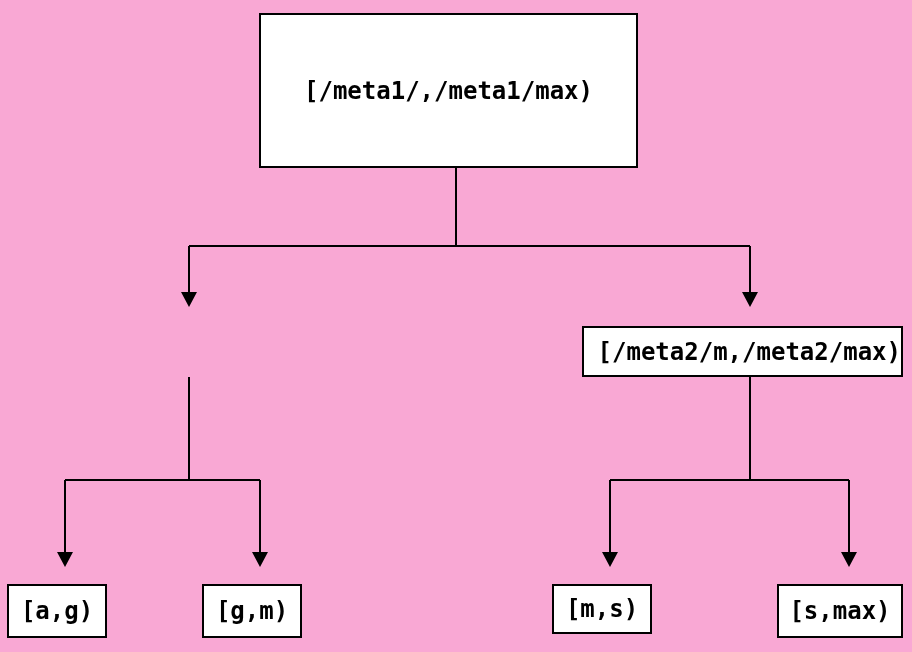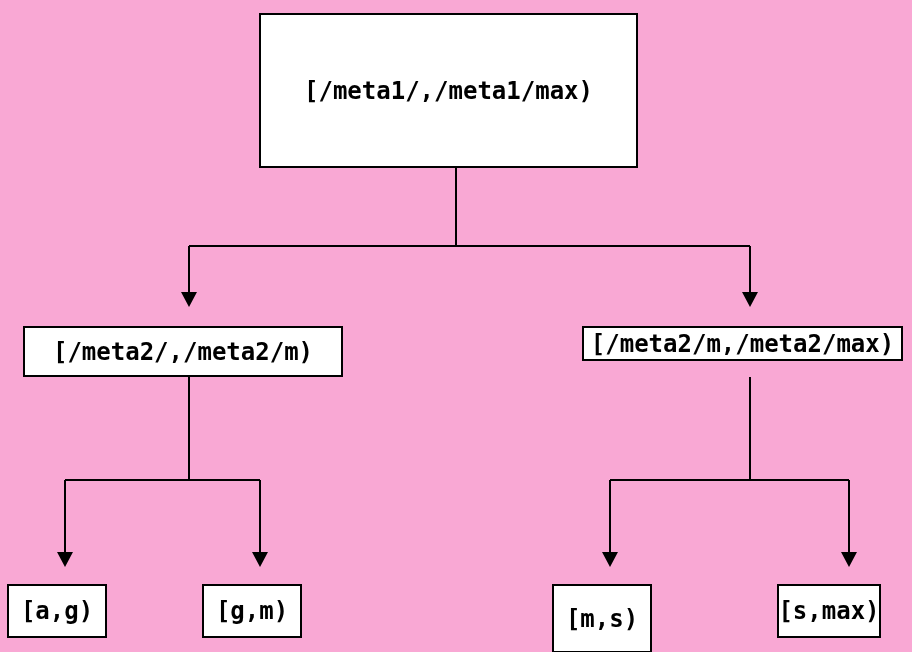--- a/index.html
+++ b/index.html
@@ -26,25 +26,25 @@
     justify-content: center;
   }
   .node .label {
     font-size: 24px;
     font-weight: 600;
     color: #000000;
     white-space: pre;
   }
   .node-root   { left: 259px; top: 13px;  width: 379px; height: 155px; }
   .node-left   { left: 23px;  top: 326px; width: 320px; height: 51px; }
-  .node-right  { left: 582px; top: 326px; width: 321px; height: 35px; }
+  .node-right  { left: 582px; top: 326px; width: 321px; height: 51px; justify-content: flex-end; }
   .node-ag     { left: 7px;   top: 584px; width: 100px; height: 54px; }
   .node-gm     { left: 202px; top: 584px; width: 100px; height: 54px; }
-  .node-ms     { left: 552px; top: 584px; width: 100px; height: 69px; }
-  .node-smax   { left: 777px; top: 584px; width: 104px; height: 54px; }
+  .node-ms     { left: 552px; top: 584px; width: 100px; height: 50px; }
+  .node-smax   { left: 777px; top: 584px; width: 126px; height: 54px; }
 </style>
 </head>
 <body>
 
 <div class="canvas">
 
   <svg class="wires" viewBox="0 0 912 652" xmlns="http://www.w3.org/2000/svg">
     <g fill="none" stroke-width="2" stroke="#000000">
 
       <path d="M456 168 L456 246"></path>
@@ -69,23 +69,20 @@
       <polygon points="252,552 268,552 260,567"></polygon>
       <polygon points="602,552 618,552 610,567"></polygon>
       <polygon points="841,552 857,552 849,567"></polygon>
     </g>
   </svg>
 
   <div class="node node-root">
     <span class="label">[/meta1/,/meta1/max)</span>
   </div>
 
-  <div class="node node-left">
-    <span class="label">[/meta2/,/meta2/m)</span>
-  </div>
 
   <div class="node node-right">
     <span class="label">[/meta2/m,/meta2/max)</span>
   </div>
 
   <div class="node node-gm">
     <span class="label">[g,m)</span>
   </div>
 
   <div class="node node-ag">

